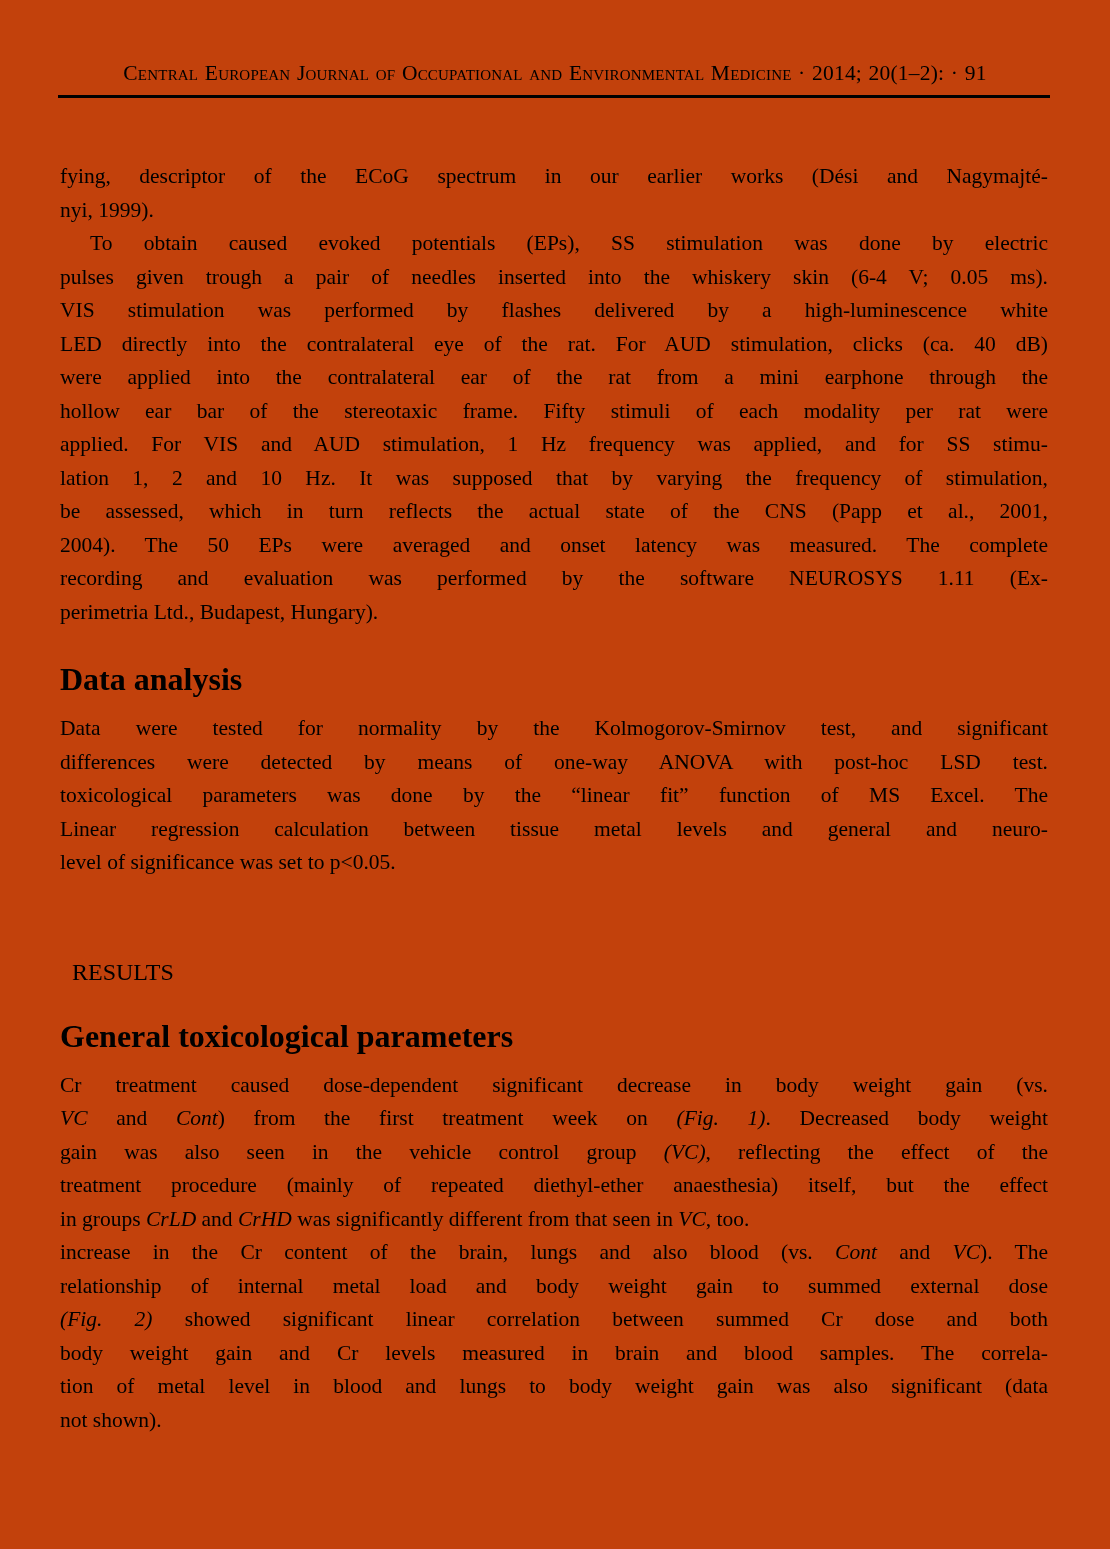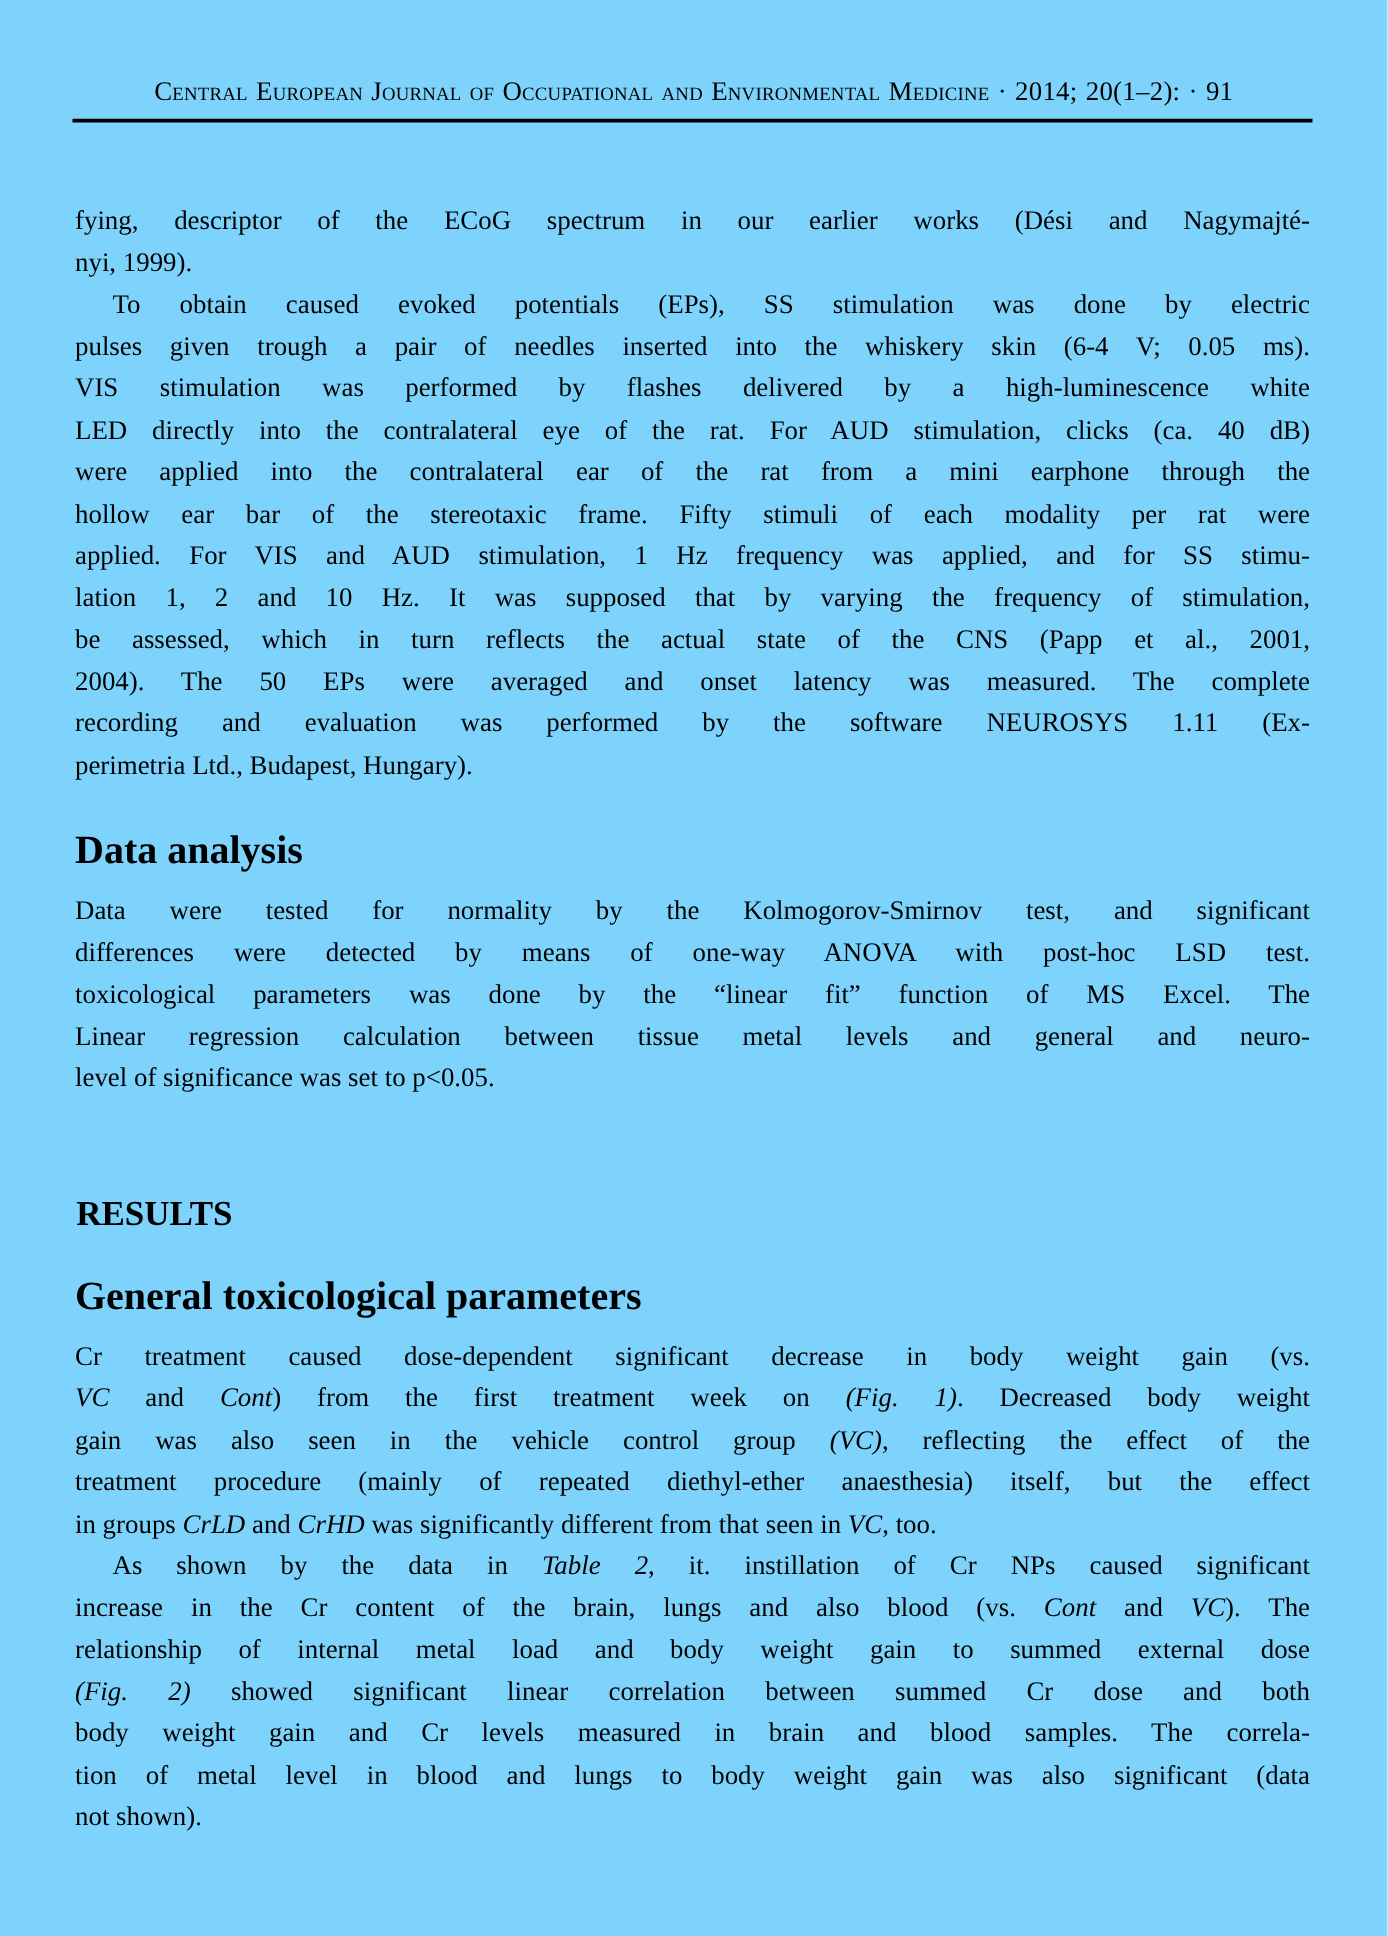--- a/index.html
+++ b/index.html
@@ -4,21 +4,21 @@
 <style>
   html, body {
     margin: 0;
     padding: 0;
     background: #ffffff;
   }
   .page {
     position: relative;
     width: 1110px;
     height: 1549px;
-    background: #7dd3fc;
+    background: #c2410c;
     color: #000000;
     font-family: "Liberation Serif", "DejaVu Serif", serif;
     overflow: hidden;
   }
   .journal-line {
     position: absolute;
     top: 61px;
     left: 60px;
     right: 60px;
     text-align: center;
@@ -51,24 +51,24 @@
     text-align: justify;
     text-align-last: justify;
   }
   .line.last {
     text-align-last: left;
   }
   .line.indent {
     text-indent: 30px;
   }
   .h1 {
-    font-weight: bold;
-    font-size: 28px;
+    font-weight: normal;
+    font-size: 24px;
     line-height: 28px;
-    margin: 78px 0 12px 1px;
+    margin: 78px 0 12px 12px;
   }
   .h2 {
     font-weight: bold;
     font-size: 32px;
     line-height: 28px;
     margin: 36px 0 19px 0;
   }
 </style>
 </head>
 <body>
@@ -108,21 +108,20 @@
       <div class="h1">RESULTS</div>
       <div class="h2">General toxicological parameters</div>
       <div class="para">
         <div class="line">Cr treatment caused dose-dependent significant decrease in body weight gain (vs.</div>
         <div class="line"><i>VC</i> and <i>Cont</i>) from the first treatment week on <i>(Fig. 1)</i>. Decreased body weight</div>
         <div class="line">gain was also seen in the vehicle control group <i>(VC)</i>, reflecting the effect of the</div>
         <div class="line">treatment procedure (mainly of repeated diethyl-ether anaesthesia) itself, but the effect</div>
         <div class="line last">in groups <i>CrLD</i> and <i>CrHD</i> was significantly different from that seen in <i>VC</i>, too.</div>
       </div>
       <div class="para">
-        <div class="line indent">As shown by the data in <i>Table 2</i>, it. instillation of Cr NPs caused significant</div>
         <div class="line">increase in the Cr content of the brain, lungs and also blood (vs. <i>Cont</i> and <i>VC</i>). The</div>
         <div class="line">relationship of internal metal load and body weight gain to summed external dose</div>
         <div class="line"><i>(Fig. 2)</i> showed significant linear correlation between summed Cr dose and both</div>
         <div class="line">body weight gain and Cr levels measured in brain and blood samples. The correla-</div>
         <div class="line">tion of metal level in blood and lungs to body weight gain was also significant (data</div>
         <div class="line last">not shown).</div>
       </div>
     </main>
 </div>
 

